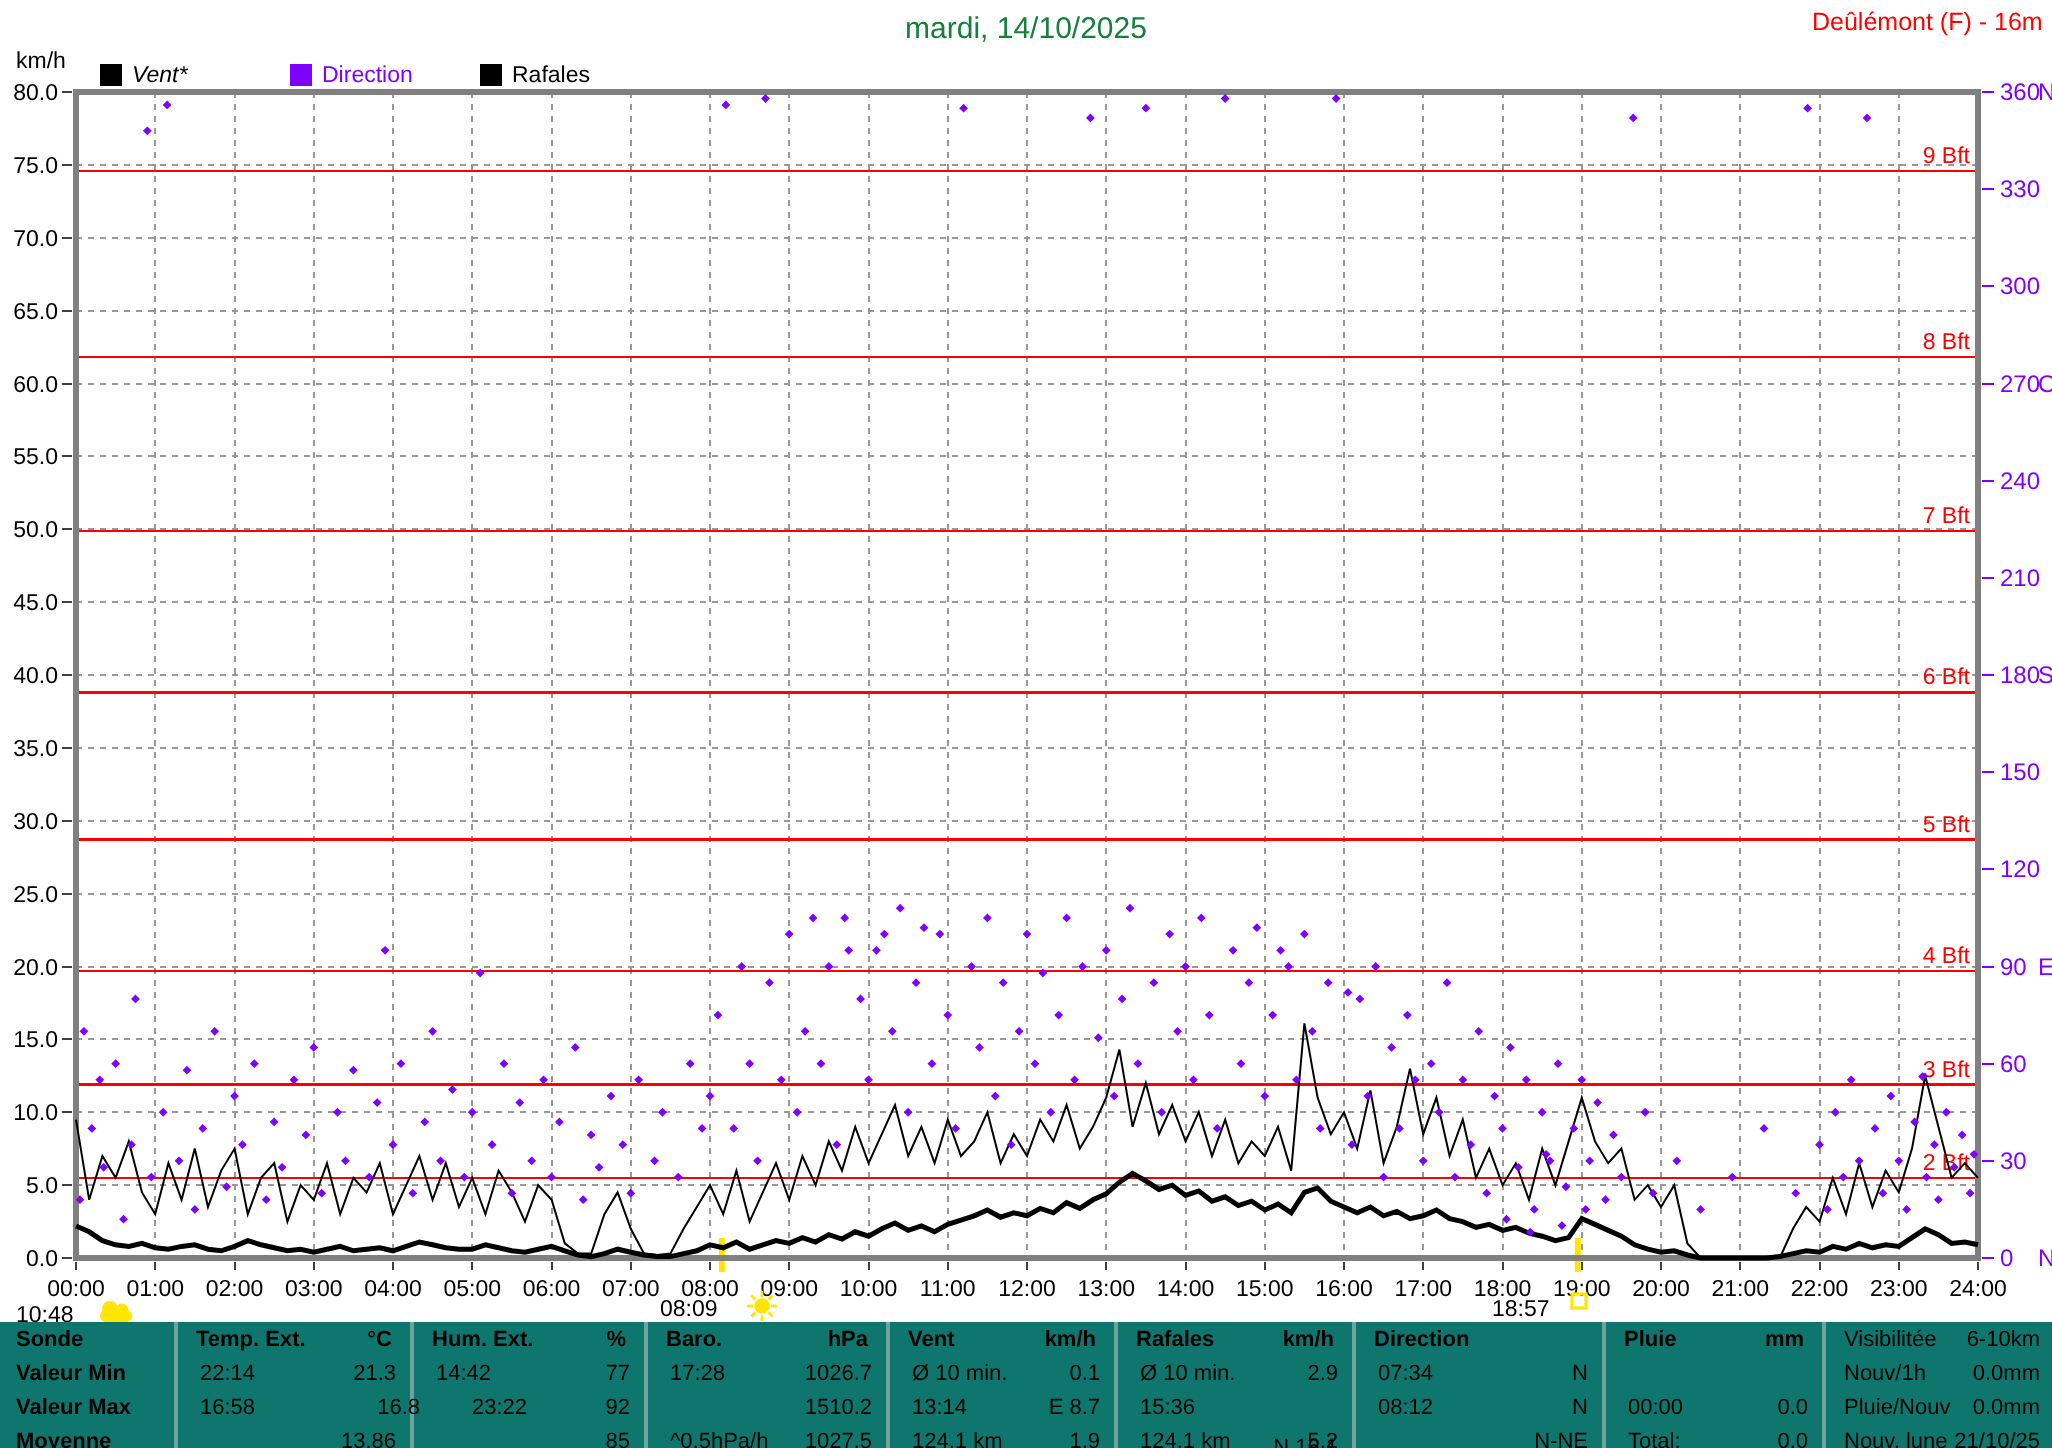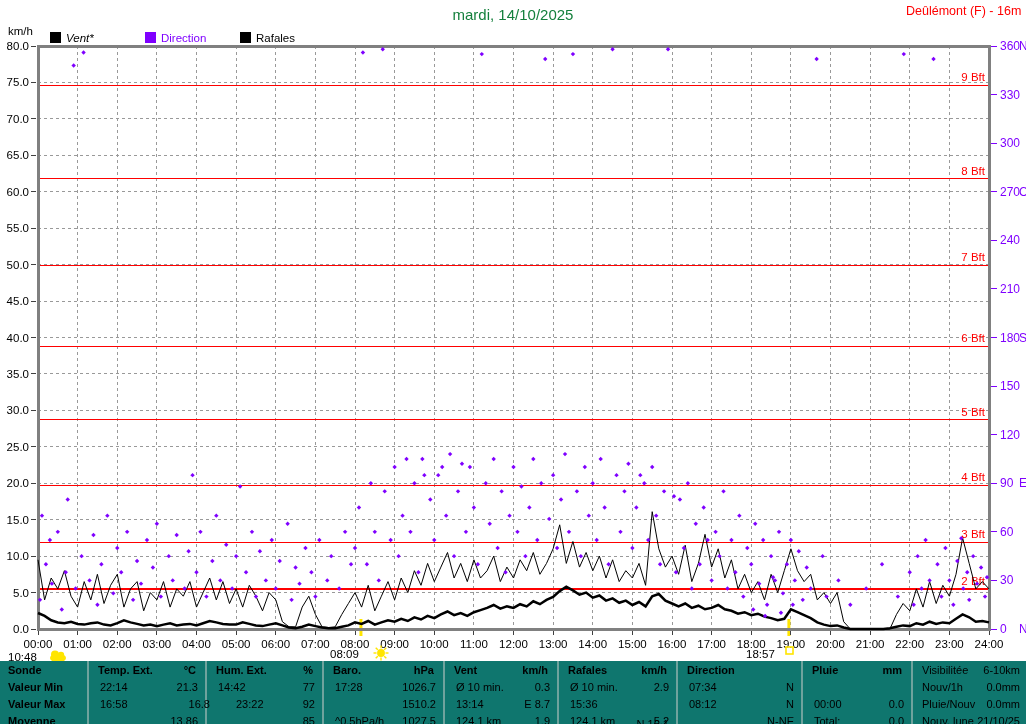--- a/index.html
+++ b/index.html
@@ -486,21 +486,21 @@
       <div class="trow-cell b ralign" style="left: 333px; width: 101px; top: 3px;">hPa</div>
       <div class="trow-cell " style="left: 335px; width: 99px; top: 20px;">17:28</div>
       <div class="trow-cell ralign" style="left: 333px; width: 103px; top: 20px;">1026.7</div>
       <div class="trow-cell " style="left: 335px; width: 99px; top: 37px; margin-top: 40px;">11:16</div>
       <div class="trow-cell ralign" style="left: 333px; width: 103px; top: 37px;">1510.2</div>
       <div class="trow-cell " style="left: 335px; width: 99px; top: 54px;">^0.5hPa/h</div>
       <div class="trow-cell ralign" style="left: 333px; width: 103px; top: 54px;">1027.5</div>
       <div class="trow-cell b" style="left: 454px; width: 94px; top: 3px;">Vent</div>
       <div class="trow-cell b ralign" style="left: 454px; width: 94px; top: 3px;">km/h</div>
       <div class="trow-cell " style="left: 456px; width: 92px; top: 20px;">Ø 10 min.</div>
-      <div class="trow-cell ralign" style="left: 454px; width: 96px; top: 20px;">0.3</div>
+      <div class="trow-cell ralign" style="left: 454px; width: 96px; top: 20px;">0.1</div>
       <div class="trow-cell " style="left: 456px; width: 92px; top: 37px;">13:14</div>
       <div class="trow-cell ralign" style="left: 454px; width: 96px; top: 37px;">E 8.7</div>
       <div class="trow-cell " style="left: 456px; width: 92px; top: 54px;">124.1 km</div>
       <div class="trow-cell ralign" style="left: 454px; width: 96px; top: 54px;">1.9</div>
       <div class="trow-cell b" style="left: 568px; width: 99px; top: 3px;">Rafales</div>
       <div class="trow-cell b ralign" style="left: 568px; width: 99px; top: 3px;">km/h</div>
       <div class="trow-cell " style="left: 570px; width: 97px; top: 20px;">Ø 10 min.</div>
       <div class="trow-cell ralign" style="left: 568px; width: 101px; top: 20px;">2.9</div>
       <div class="trow-cell " style="left: 570px; width: 97px; top: 37px;">15:36</div>
       <div class="trow-cell ralign" style="left: 568px; width: 101px; top: 37px; margin-top: 20px;">N 16.1</div>

